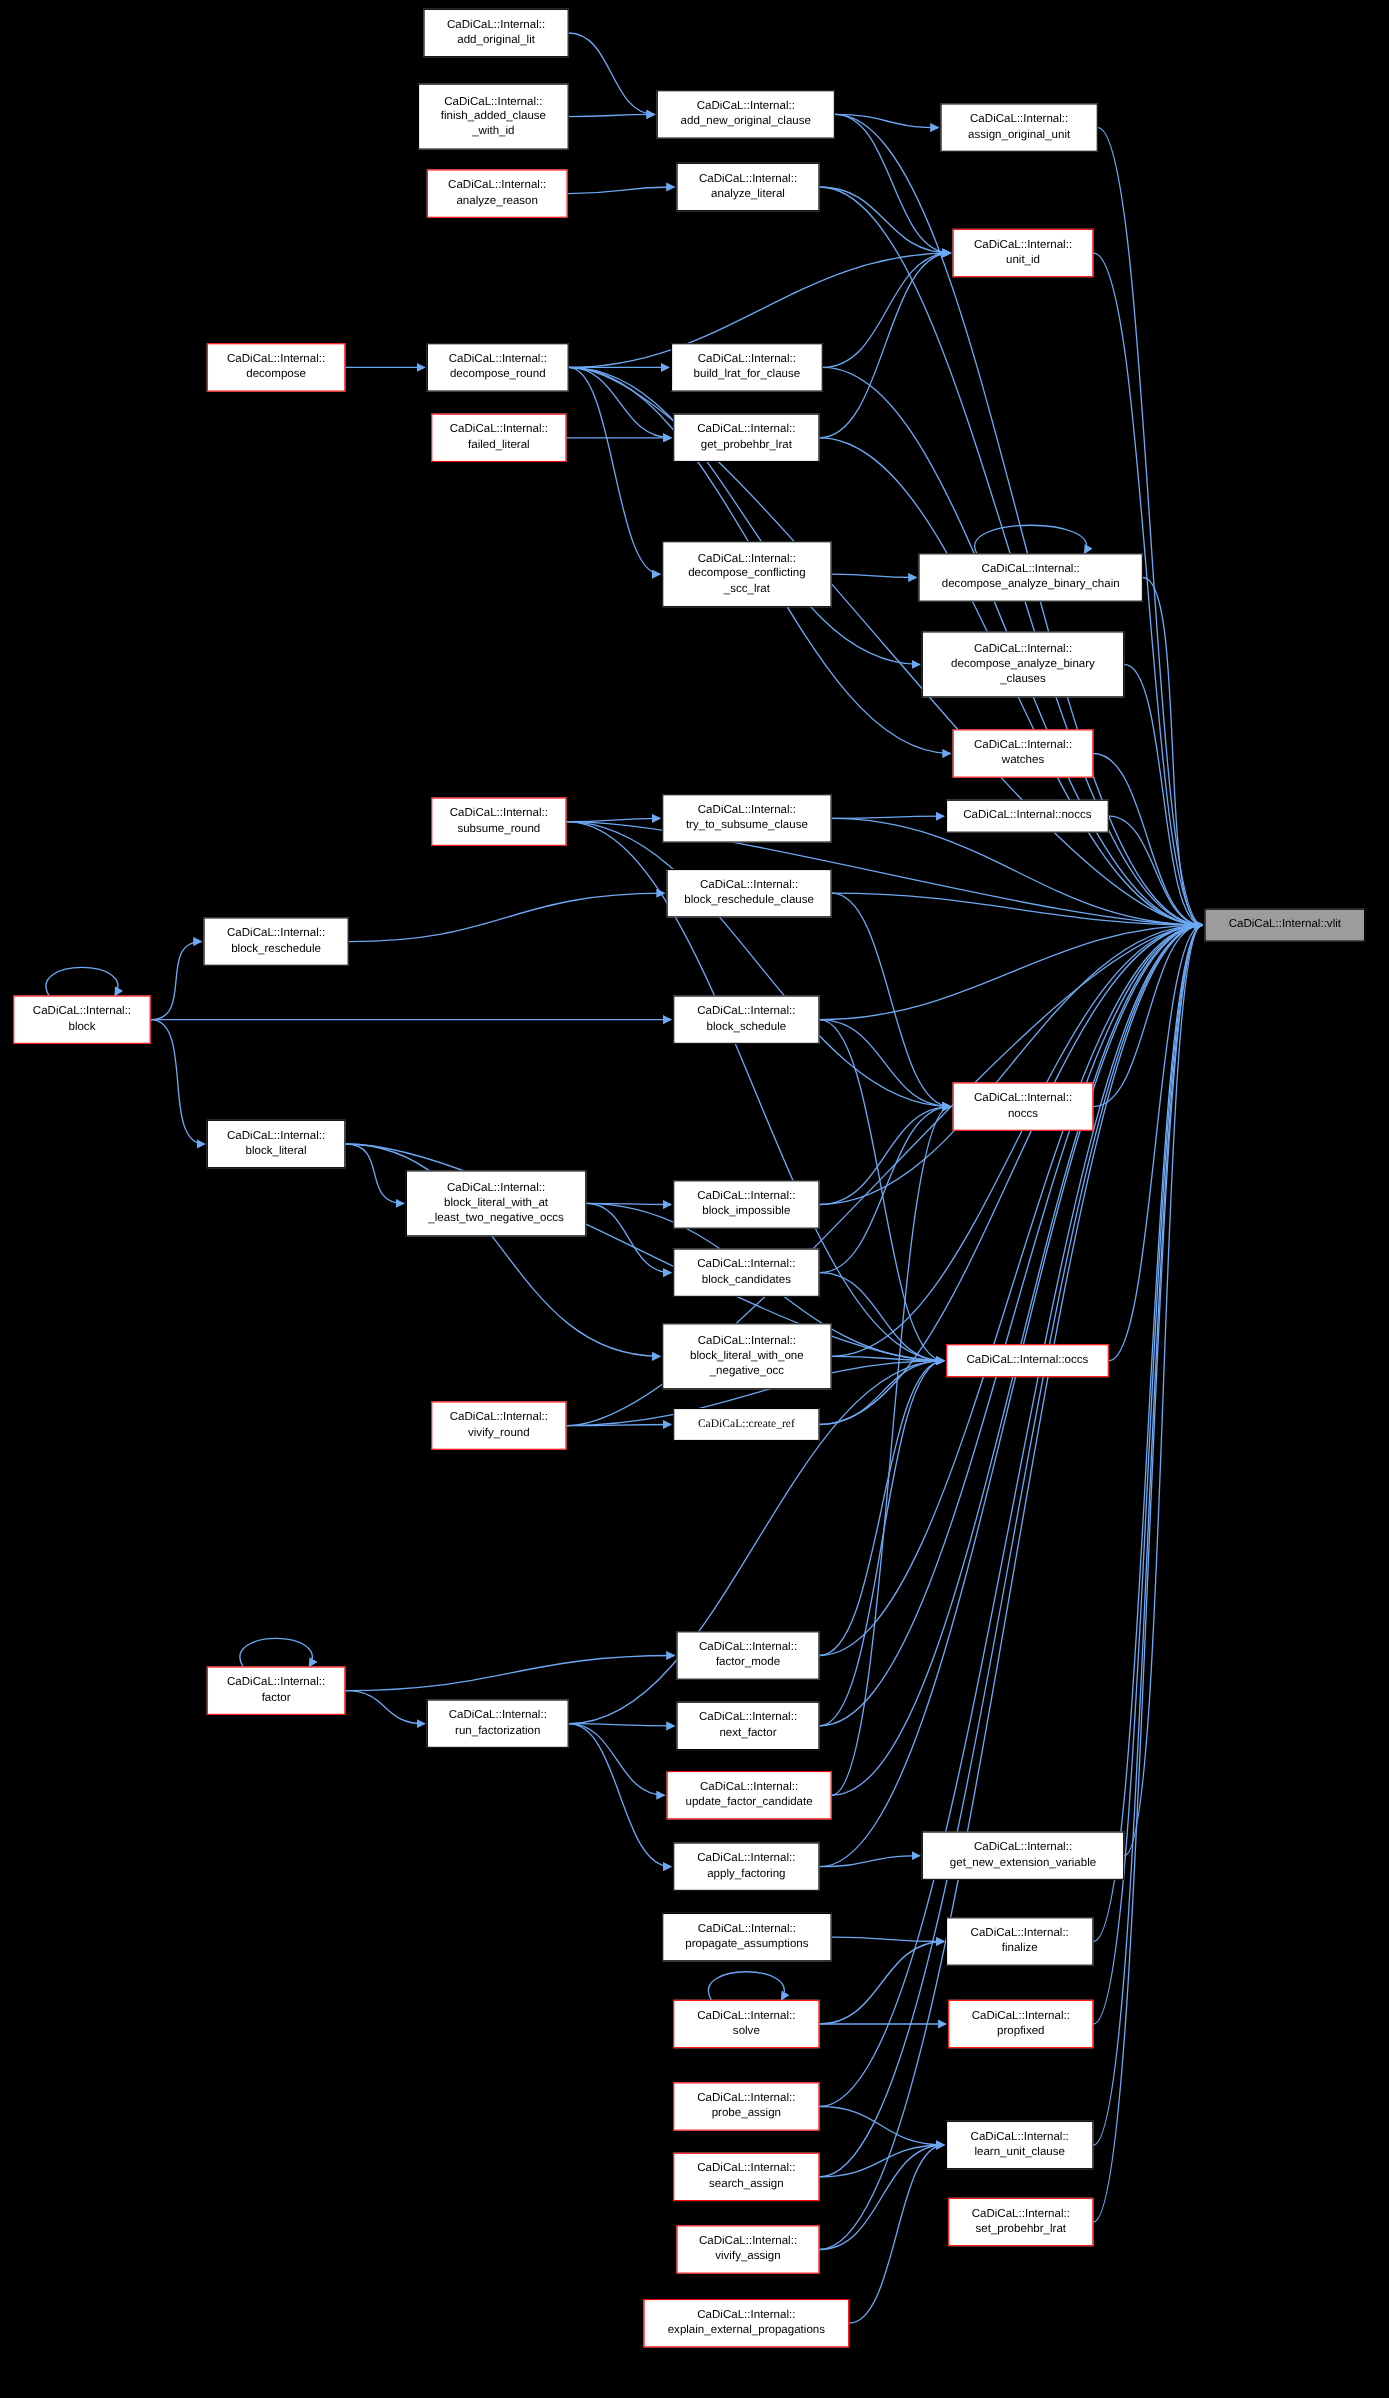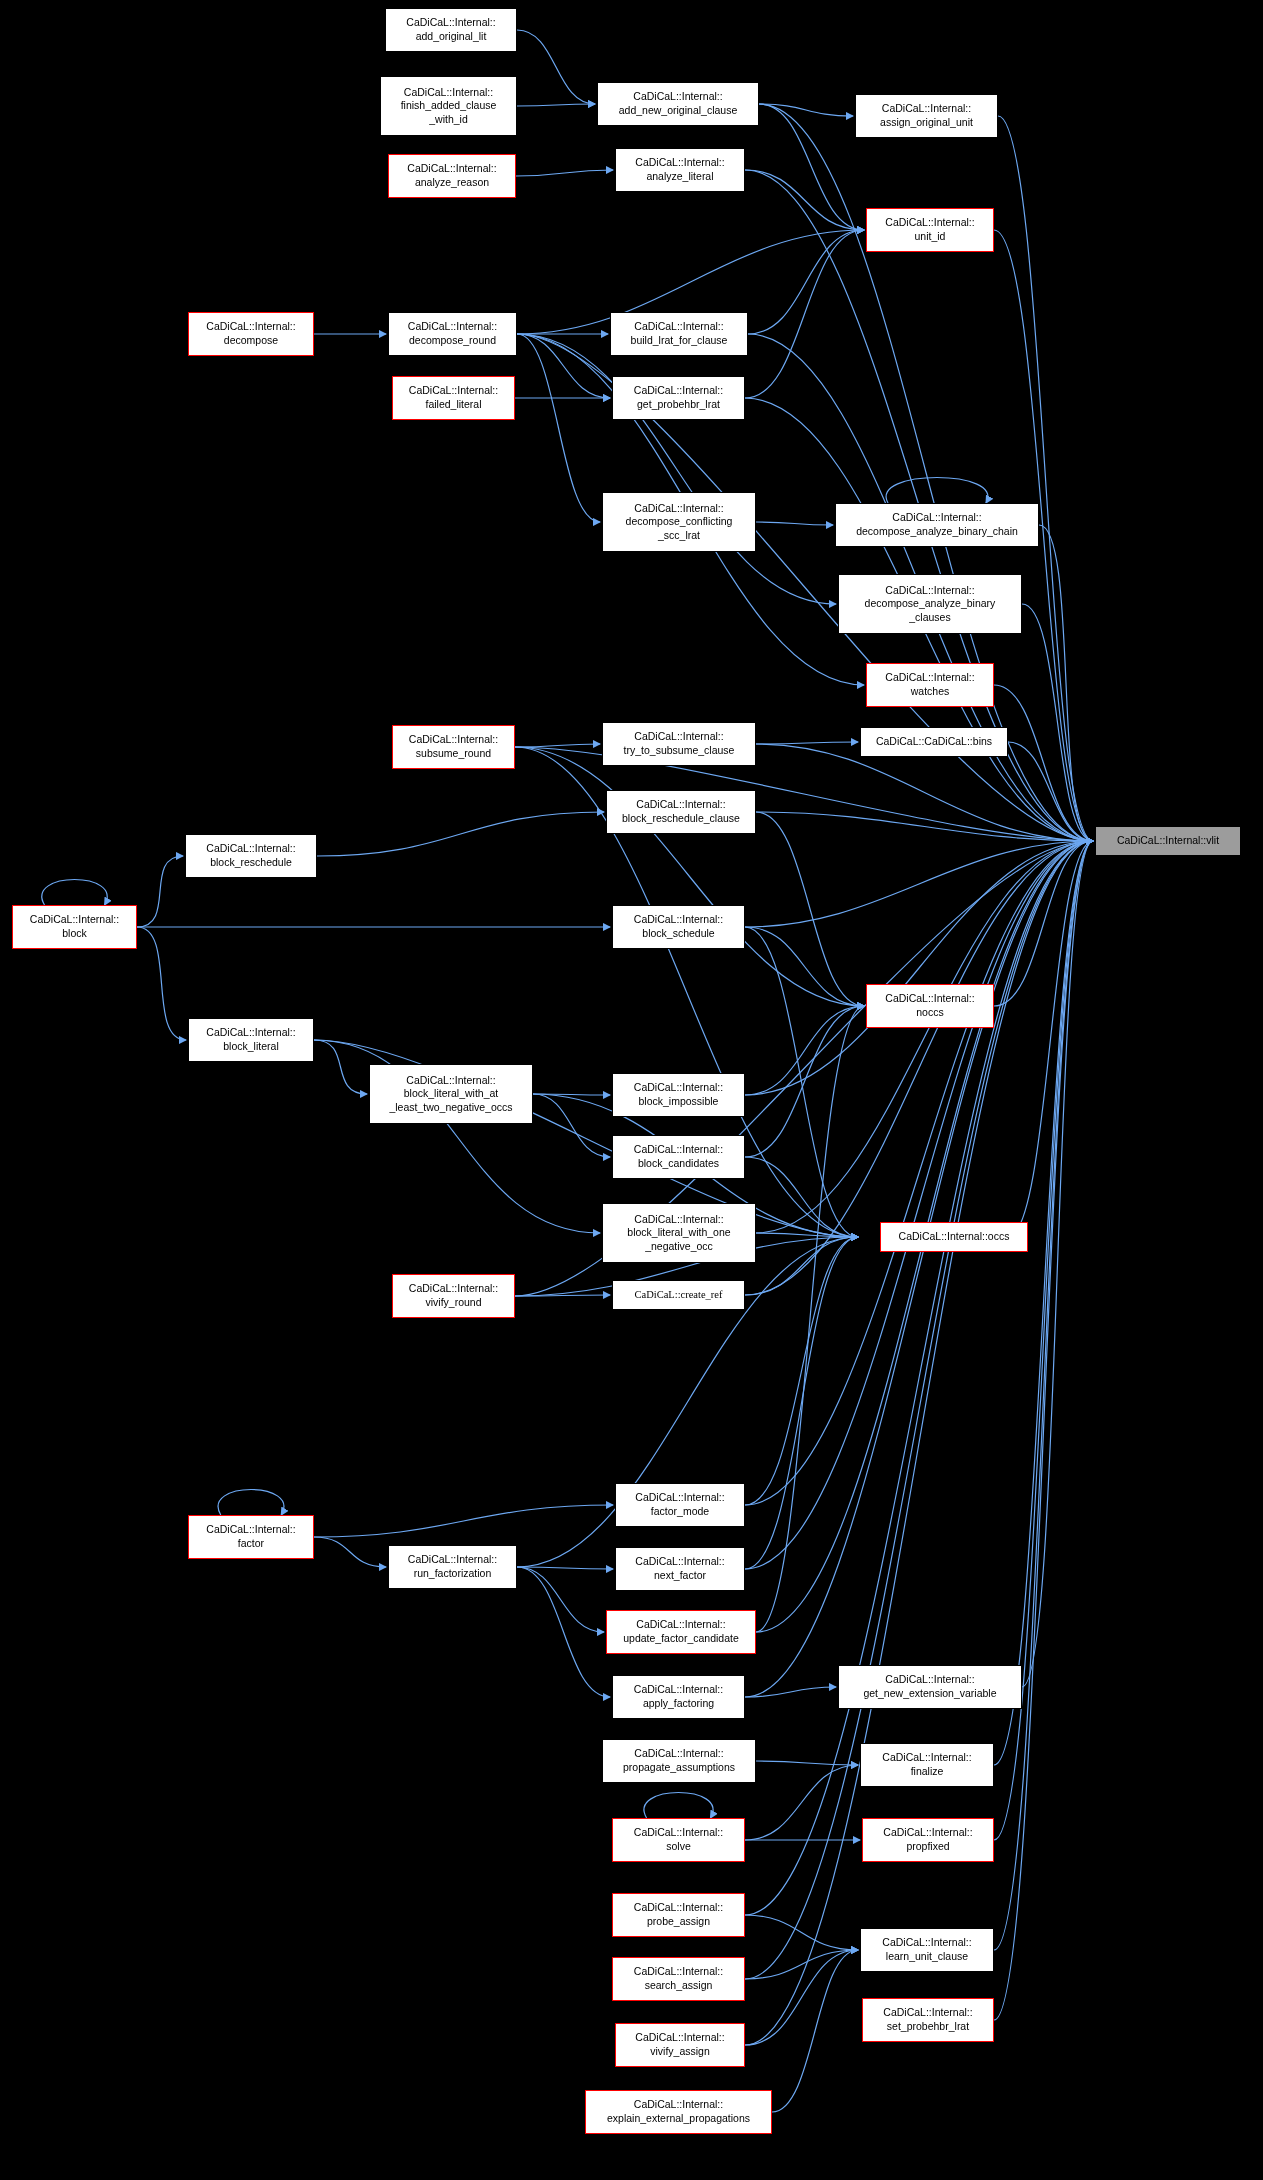--- a/index.html
+++ b/index.html
@@ -216,21 +216,21 @@
     </div>
     <div class="node red" style="left: 392px; top: 725px; width: 123px; height: 44px;">
       <span>CaDiCaL::Internal::
 subsume_round</span>
     </div>
     <div class="node" style="left: 602px; top: 722px; width: 154px; height: 44px;">
       <span>CaDiCaL::Internal::
 try_to_subsume_clause</span>
     </div>
     <div class="node" style="left: 860px; top: 727px; width: 148px; height: 30px;">
-      <span>CaDiCaL::CaDiCaL::bins</span>
+      <span>CaDiCaL::Internal::noccs</span>
     </div>
     <div class="node" style="left: 606px; top: 790px; width: 150px; height: 44px;">
       <span>CaDiCaL::Internal::
 block_reschedule_clause</span>
     </div>
     <div class="node" style="left: 185px; top: 834px; width: 132px; height: 44px;">
       <span>CaDiCaL::Internal::
 block_reschedule</span>
     </div>
     <div class="node focus" style="left: 1095px; top: 826px; width: 146px; height: 30px;">
@@ -263,21 +263,21 @@
     </div>
     <div class="node" style="left: 612px; top: 1135px; width: 133px; height: 44px;">
       <span>CaDiCaL::Internal::
 block_candidates</span>
     </div>
     <div class="node" style="left: 602px; top: 1203px; width: 154px; height: 60px;">
       <span>CaDiCaL::Internal::
 block_literal_with_one
 _negative_occ</span>
     </div>
-    <div class="node red" style="left: 880px; top: 1222px; width: 148px; height: 30px;">
+    <div class="node red" style="left: 860px; top: 1222px; width: 148px; height: 30px;">
       <span>CaDiCaL::Internal::occs</span>
     </div>
     <div class="node red" style="left: 392px; top: 1274px; width: 123px; height: 44px;">
       <span>CaDiCaL::Internal::
 vivify_round</span>
     </div>
     <div class="node" style="left: 612px; top: 1280px; width: 133px; height: 30px; font-family: Liberation Serif, serif;">
       <span>CaDiCaL::create_ref</span>
     </div>
     <div class="node" style="left: 615px; top: 1483px; width: 130px; height: 44px;">

